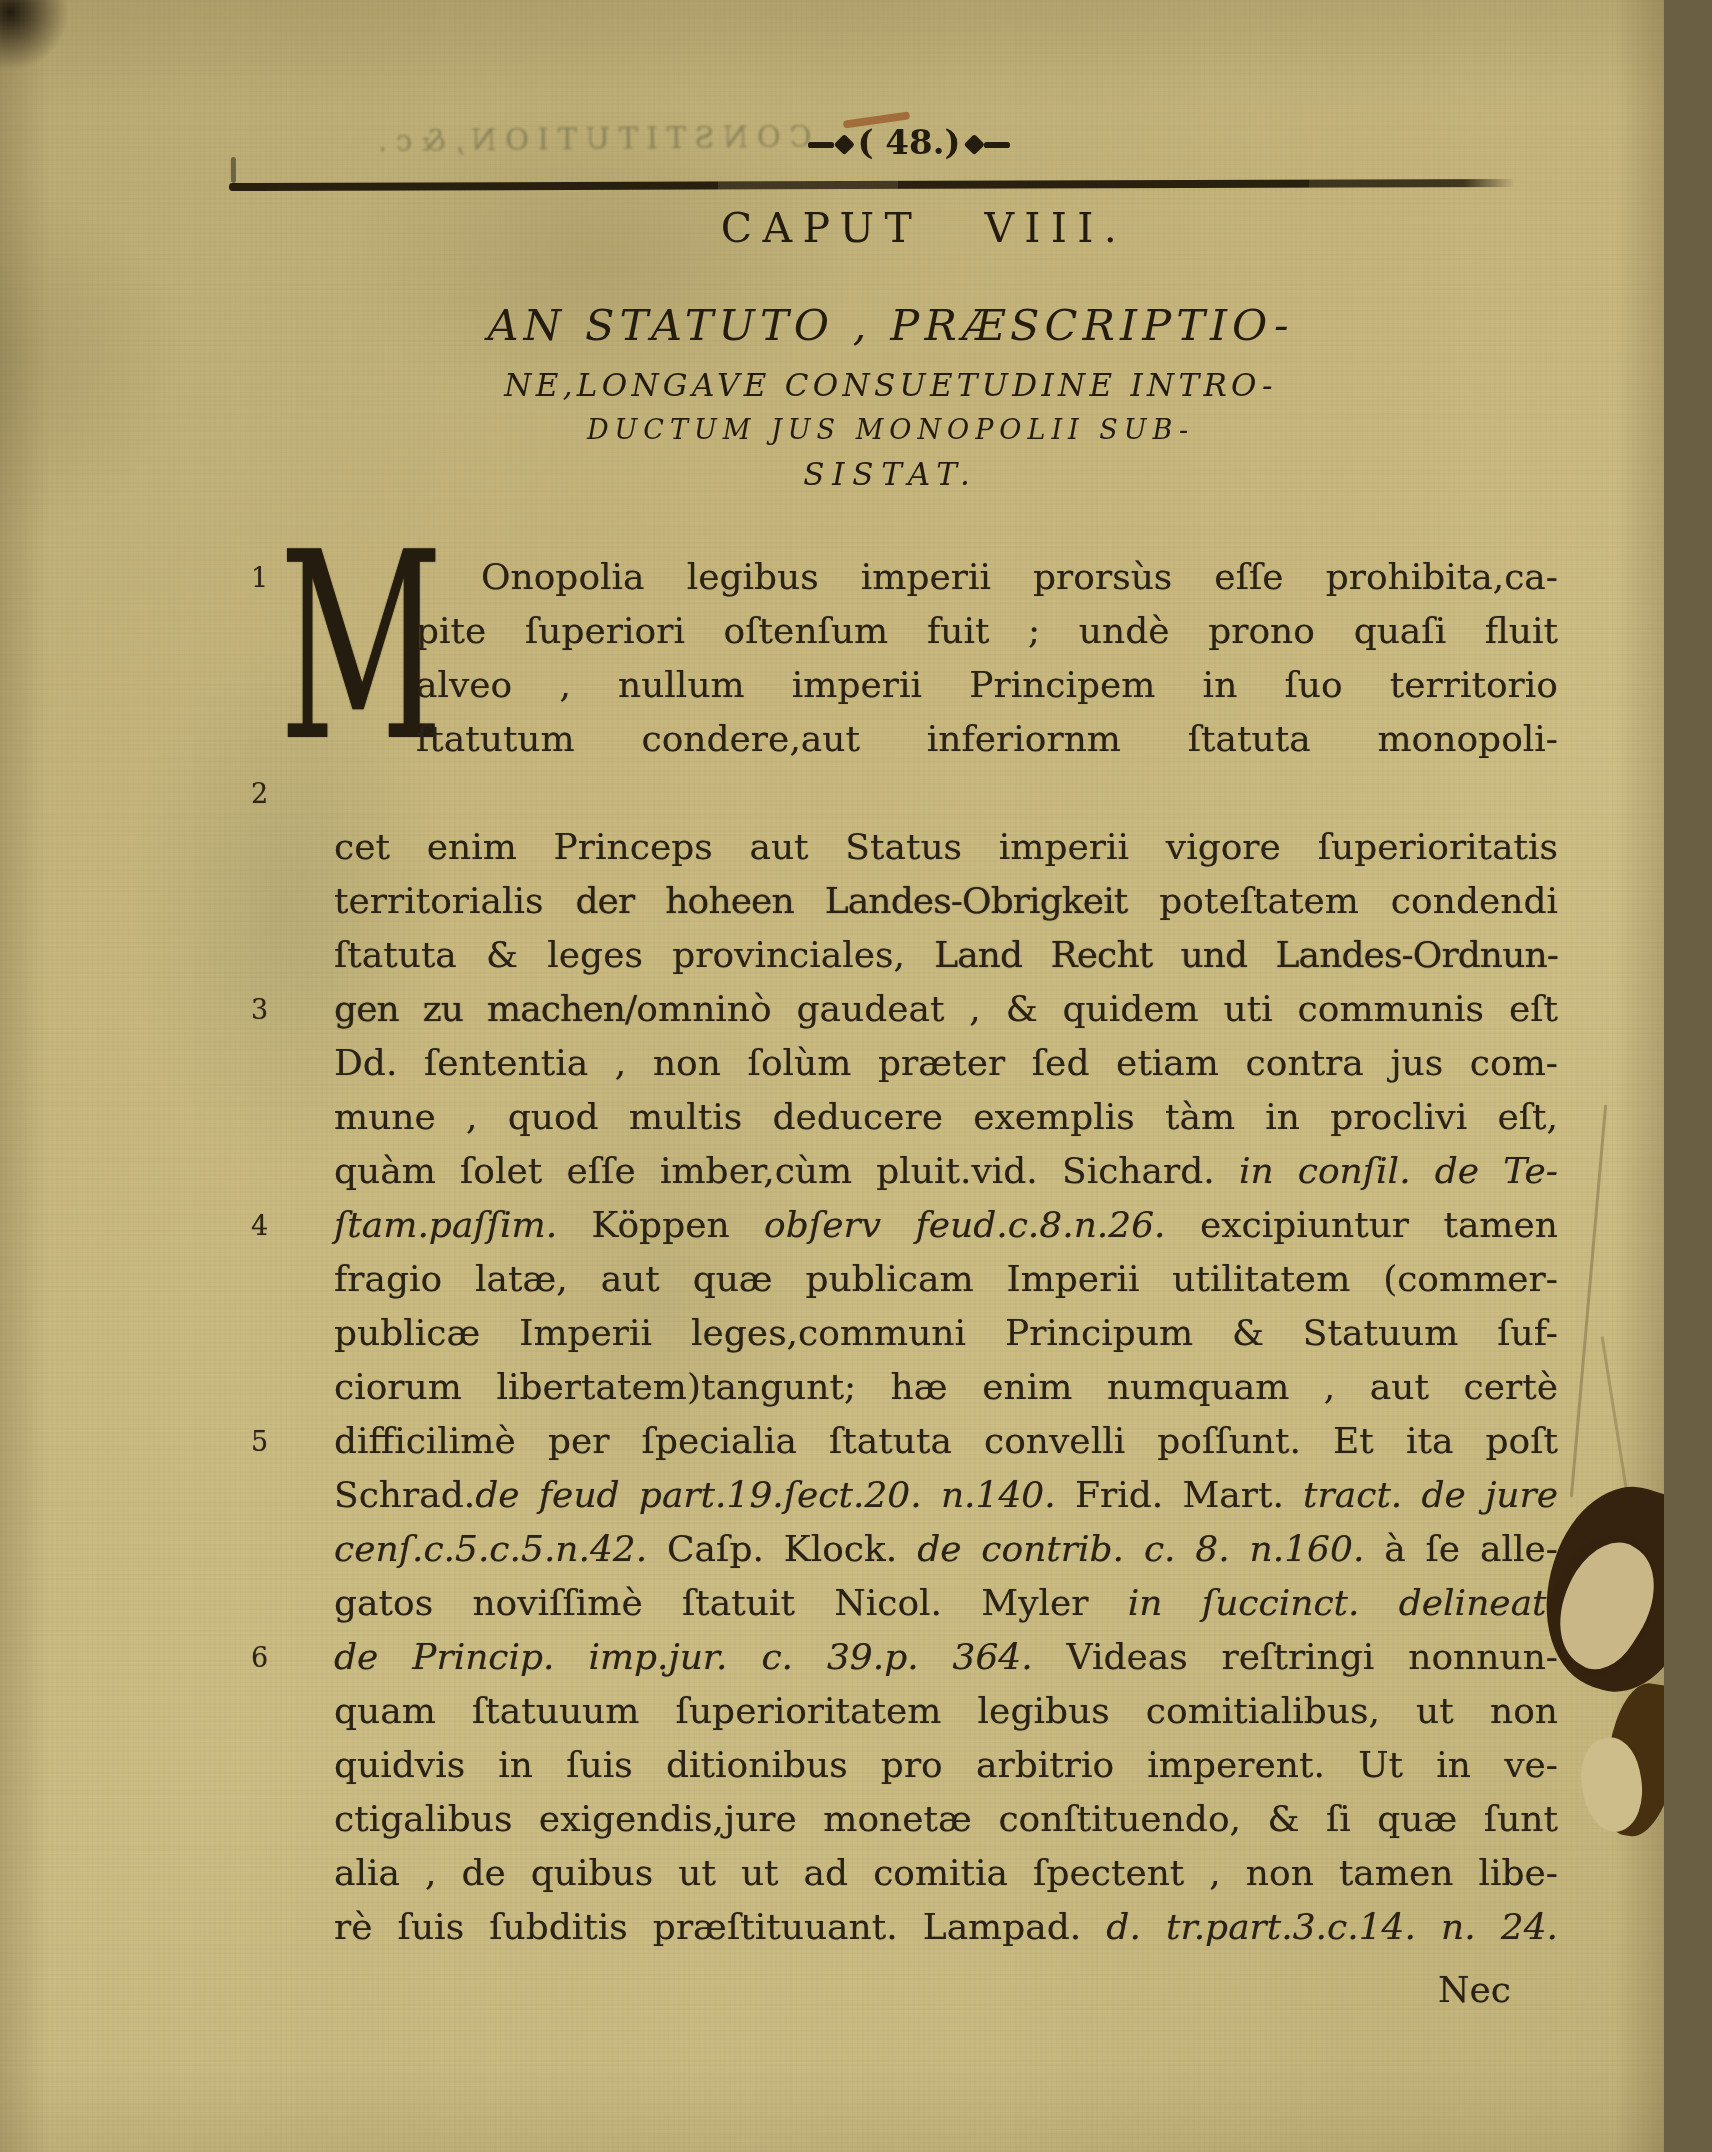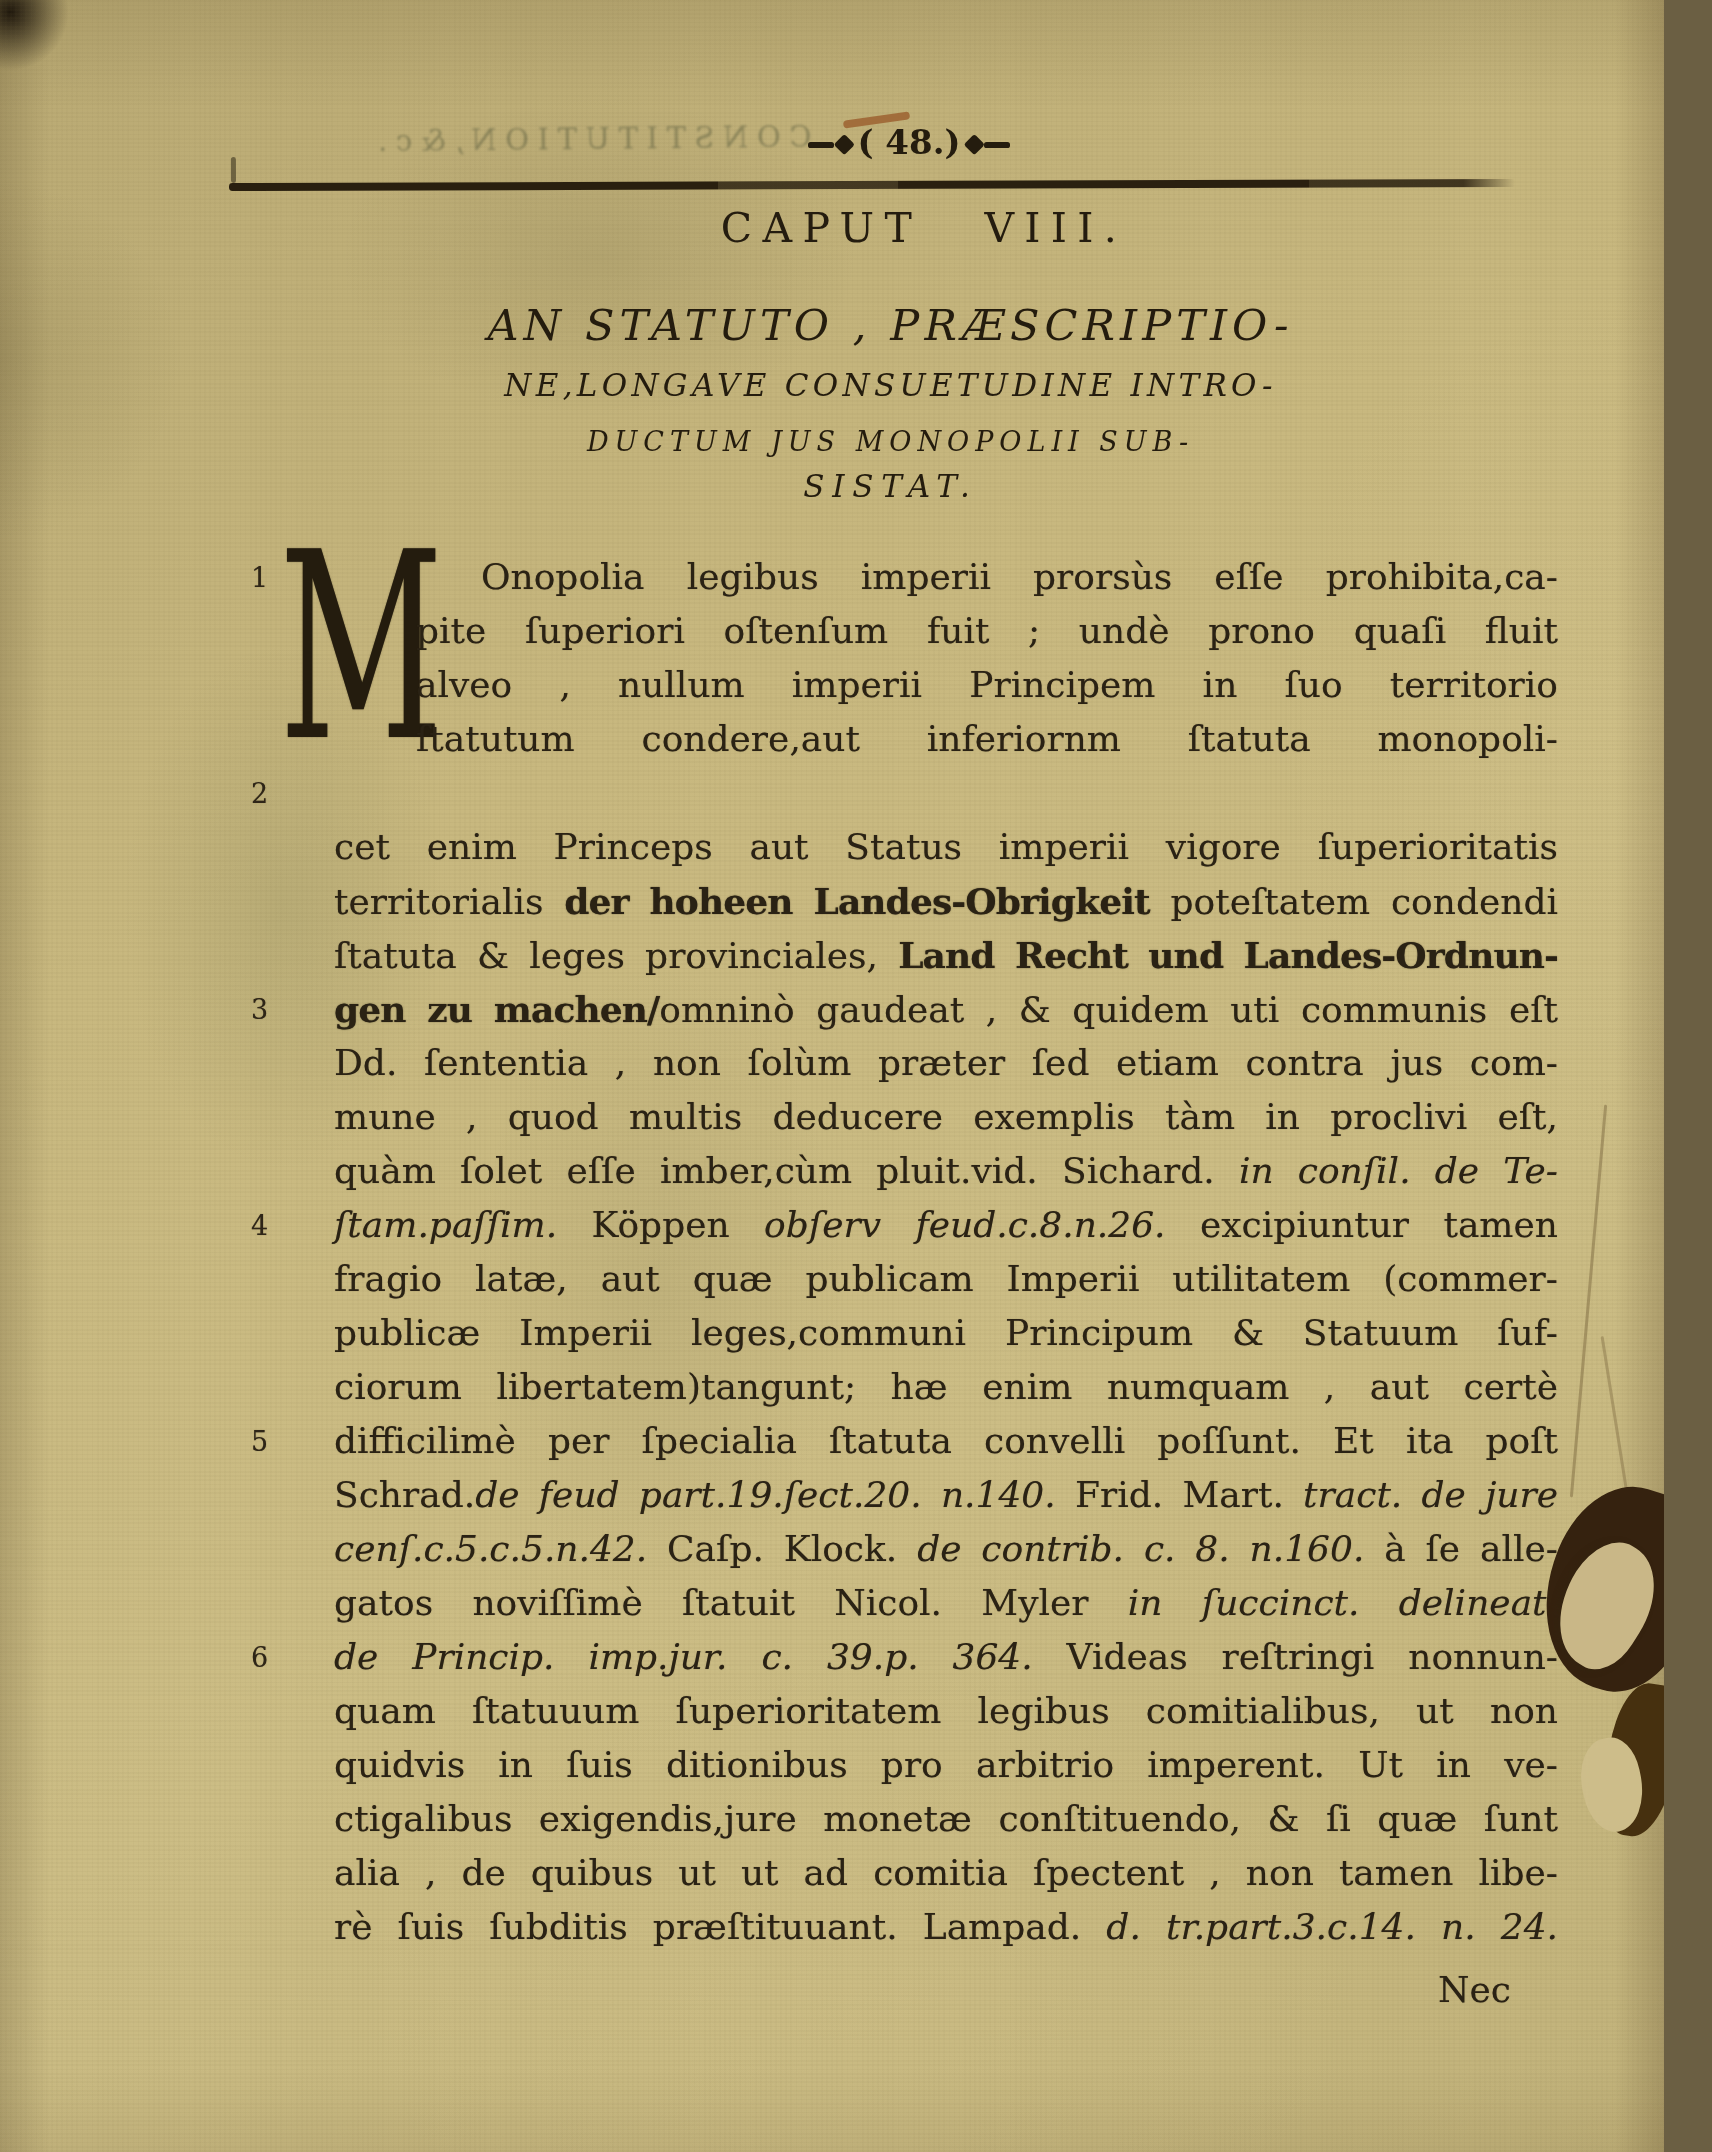--- a/index.html
+++ b/index.html
@@ -46,34 +46,34 @@
     transform:rotate(-.18deg);}
   .rule::before{content:"";position:absolute;left:1.7px;top:-26px;width:5.1px;height:26px;
     background:rgba(48,40,22,.55);border-radius:2.6px;}
   .caput-row{position:absolute;top:204px;left:0;width:1712px;text-align:center;
     transform:translateX(68px);font-size:41px;letter-spacing:10.3px;word-spacing:39px;color:#241c0f;}
   
   .title-block{position:absolute;left:257px;top:300px;width:1267px;text-align:center;
     font-style:italic;color:#241c0e;}
   .title-line{white-space:nowrap;}
   .tl0{font-size:43px;letter-spacing:5.1px;margin-bottom:17px;}
-  .tl1{font-size:31px;letter-spacing:4.3px;margin-bottom:23px;}
+  .tl1{font-size:31px;letter-spacing:4.3px;margin-bottom:11px;}
   .tl2{font-size:27px;letter-spacing:6px;margin-bottom:11px;}
   .tl3{font-size:31px;letter-spacing:7.7px;}
   
   .body-text{position:absolute;left:334px;top:550px;width:1224px;
     font-size:36px;line-height:54px;color:#2a2214;
     text-shadow:0 0 0.9px rgba(42,34,20,.45);}
   .line{position:relative;height:54px;text-align:justify;text-align-last:justify;}
   .pad-a{padding-left:147px;}
   .pad-b{padding-left:82px;}
   .mnum{position:absolute;left:-83px;top:0.9px;width:51px;font-size:27px;
     text-align:left;text-align-last:left;color:#2e2517;}
   .s-i{font-style:italic;}
-  .s-f{font-weight:bold;letter-spacing:-0.9px;text-shadow:0 0 1.3px rgba(36,28,14,.7);}
+  .s-f{font-weight:normal;letter-spacing:-0.9px;text-shadow:0 0 1.3px rgba(36,28,14,.7);}
   .dropcap{position:absolute;left:-55px;top:-3.4px;font-size:259px;line-height:.78;
     transform:scaleX(.62);transform-origin:0 0;color:#241c0e;
     text-shadow:0 0 1.7px rgba(36,28,14,.6);}
   .catchword{margin-top:8.6px;text-align:left;text-align-last:right;padding-right:47px;
     font-size:36px;}
   
   .tear{position:absolute;right:0;top:1481px;width:163px;height:368px;}
   .tear .t1{position:absolute;right:-31px;top:5.1px;width:146px;height:205px;background:#35220f;
     border-radius:46% 12% 42% 52%;transform:rotate(18deg);}
   .tear .t2{position:absolute;right:15.4px;top:60px;width:86px;height:128px;background:#c9b787;

